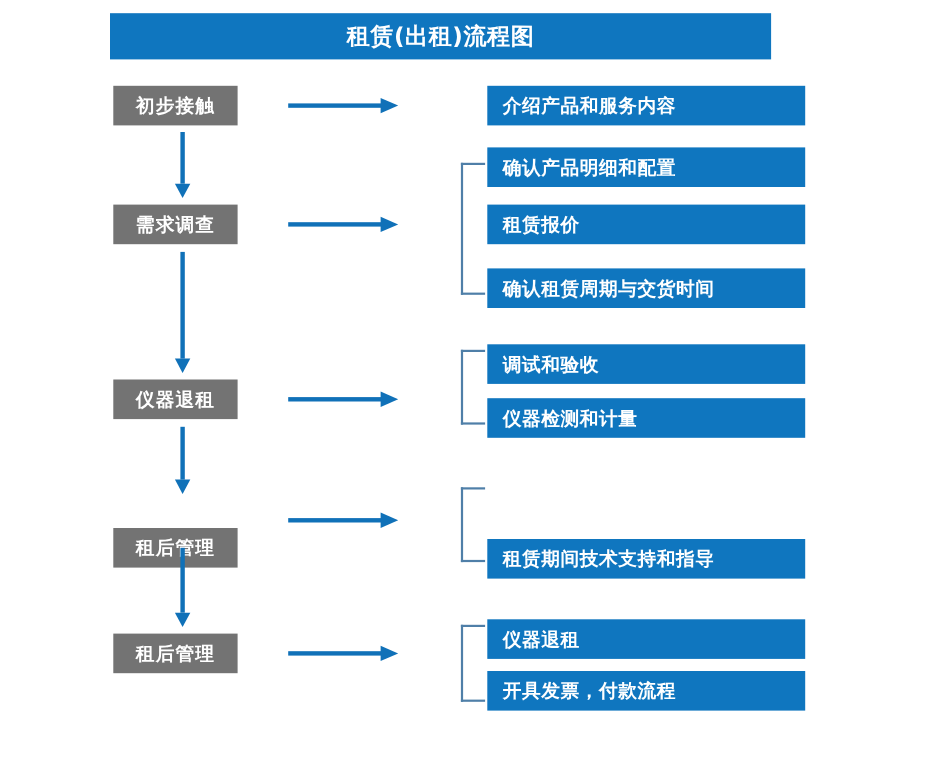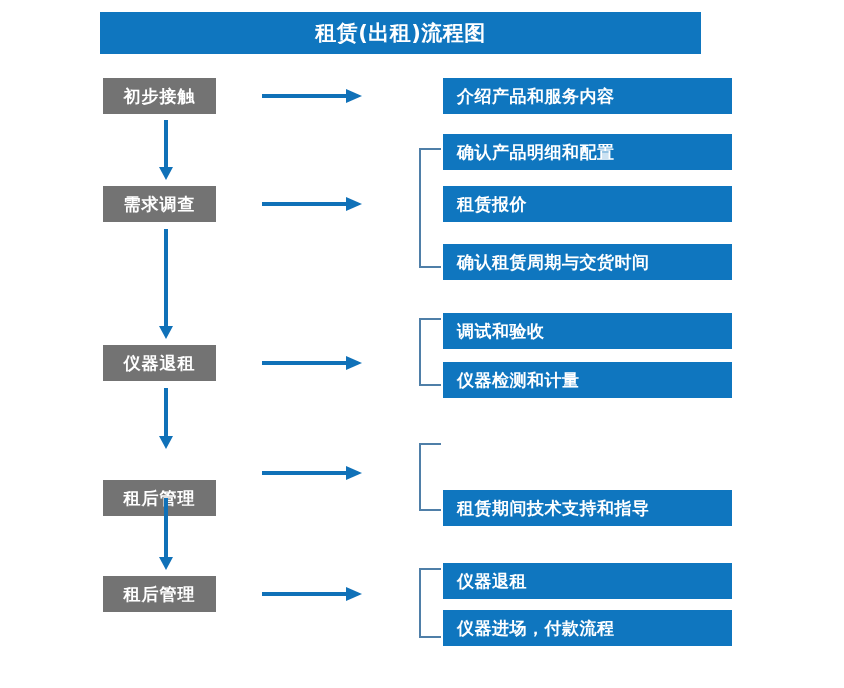--- a/index.html
+++ b/index.html
@@ -189,15 +189,15 @@
   <div class="detail-box" style="top:134px">确认产品明细和配置</div>
   <div class="detail-box" style="top:244px">确认租赁周期与交货时间</div>
   <div class="detail-box" style="top:186px">租赁报价</div>
 
   <div class="detail-box" style="top:313px">调试和验收</div>
   <div class="detail-box" style="top:362px">仪器检测和计量</div>
 
   <div class="detail-box" style="top:490px">租赁期间技术支持和指导</div>
 
   <div class="detail-box" style="top:563px">仪器退租</div>
-  <div class="detail-box" style="top:610px">仪器进场，付款流程</div>
+  <div class="detail-box" style="top:610px">开具发票，付款流程</div>
 
 </div>
 
 </body></html>

